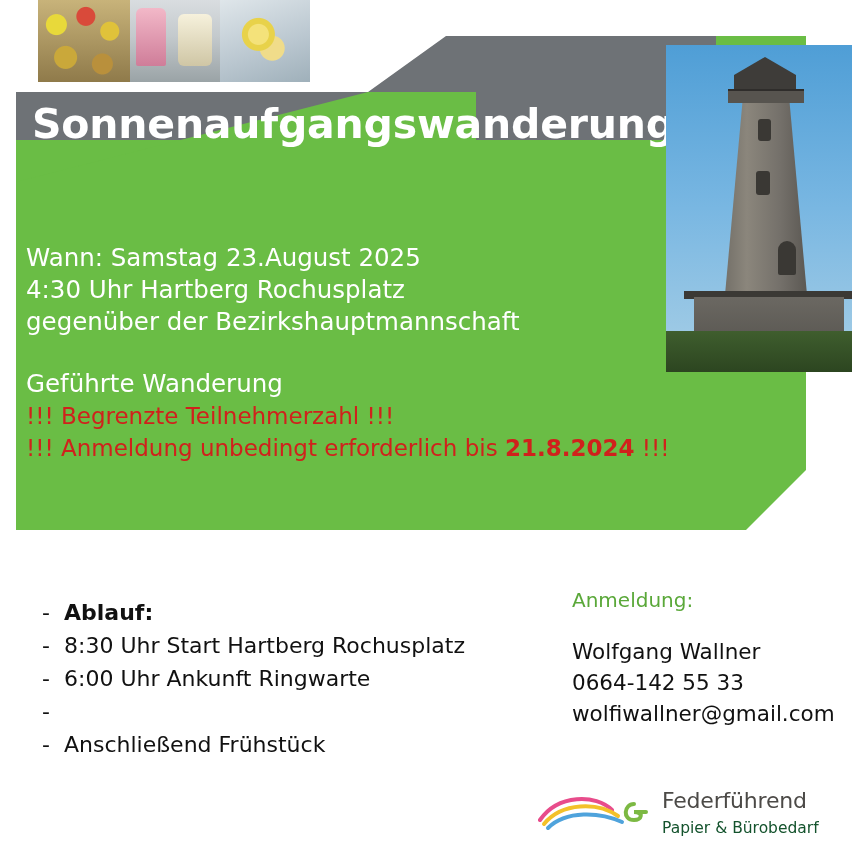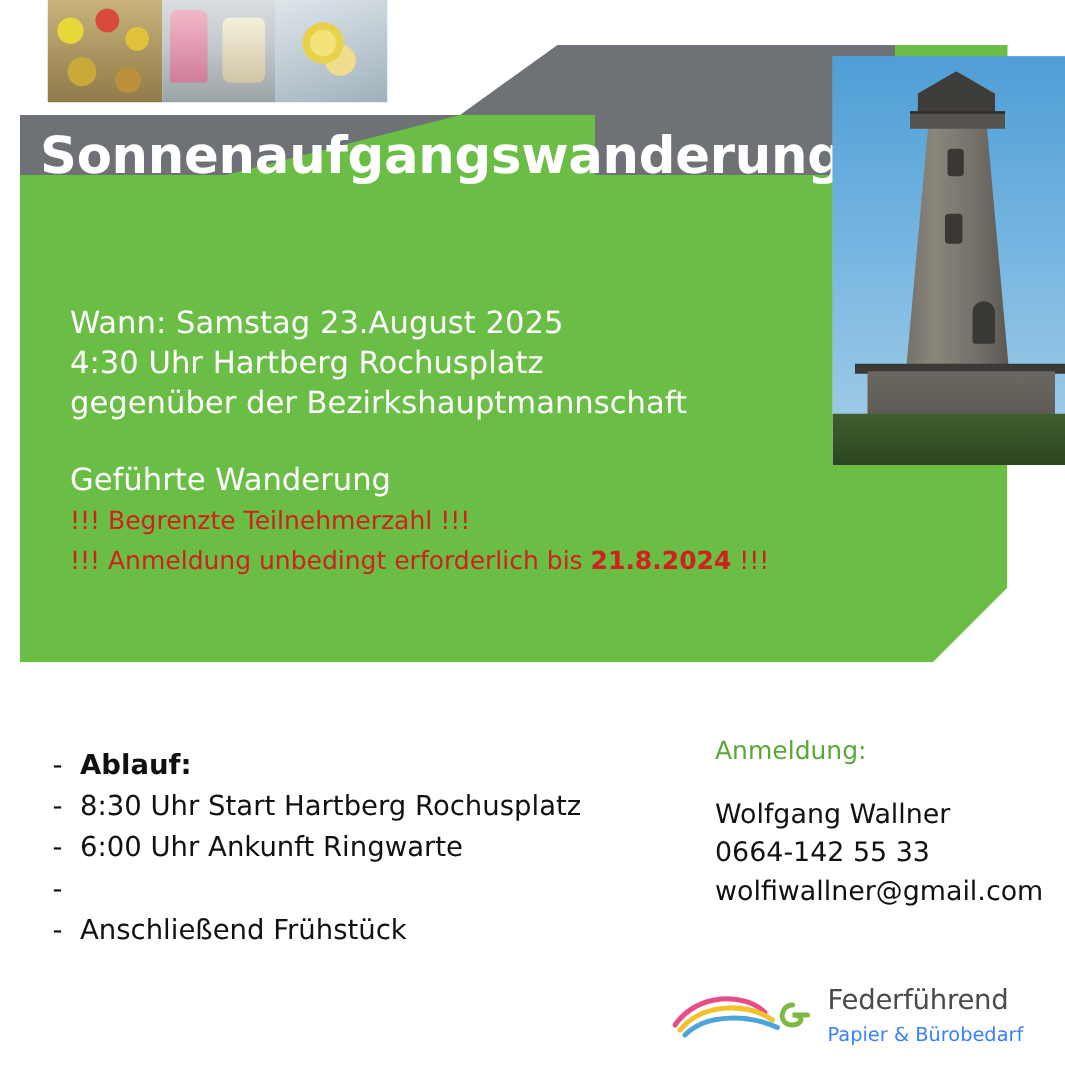--- a/index.html
+++ b/index.html
@@ -95,34 +95,34 @@
   .green-right-fill {
     position: absolute;
     left: 620px; top: 36px;
     width: 170px; height: 146px;
     background: #6abd45;
     z-index: 0;
   }
 
   .body-text {
     position: absolute;
-    left: 40px; top: 242px;
+    left: 10px; top: 242px;
     width: 740px;
     z-index: 5;
   }
   .line {
     color: #ffffff;
     font-size: 24.5px;
     line-height: 32px;
     white-space: nowrap;
   }
   .spacer { height: 30px; }
   .line-red {
     color: #d0211c;
-    font-size: 20px;
+    font-size: 23px;
     line-height: 32px;
     white-space: nowrap;
   }
   .line-red b { font-weight: bold; }
 
   
   .tower-photo {
     position: absolute;
     left: 650px; top: 45px;
     width: 200px; height: 327px;
@@ -231,21 +231,21 @@
     position: absolute; left: 0; top: 2px; width: 120px; height: 42px;
   }
   .logo-name {
     position: absolute; left: 124px; top: 0px;
     font-size: 22px; color: #4c4a47;
     letter-spacing: -0.2px;
     white-space: nowrap;
   }
   .logo-sub {
     position: absolute; left: 124px; top: 31px;
-    font-size: 15.5px; color: #3b82f6;
+    font-size: 15.5px; color: #14532d;
     white-space: nowrap;
   }
 </style>
 </head>
 <body>
 
 <div id="poster">
 
   <div class="photo-strip">
     <div class="photo-cell ph1"></div>

